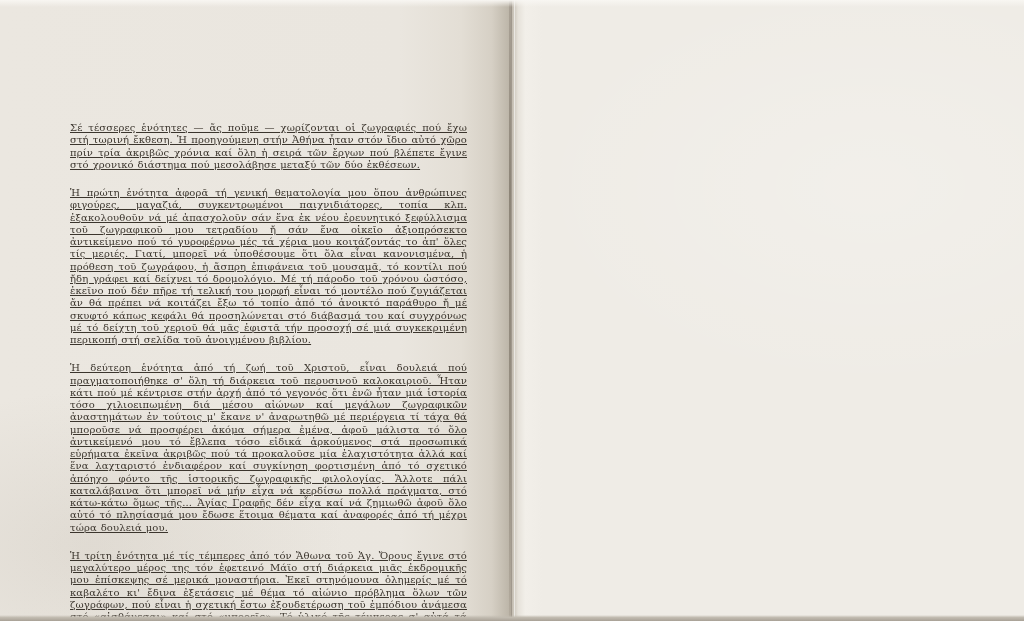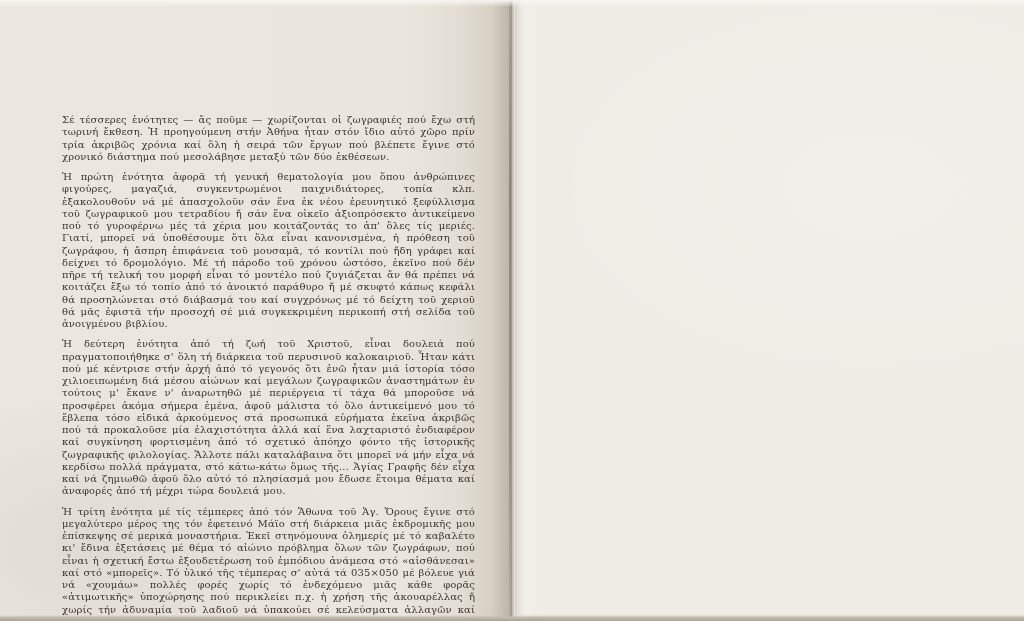--- a/index.html
+++ b/index.html
@@ -72,23 +72,24 @@
   .text-block {
     position: absolute;
     color: #3b352d;
     font-size: 10px;
     line-height: 12.25px;
     text-align: justify;
     letter-spacing: 0.12px;
     word-spacing: 0.6px;
   }
   .text-block p {
-    margin: 8px;
+    margin: 16px;
     padding: 0;
     text-indent: 0;
+    text-decoration: underline;
   }
   .tb-left  { left: 54px;  top: 106px; width: 429px; }
 </style>
 </head>
 <body>
 
 <div class="scan">
 
   <div class="page-left">
     <div class="text-block tb-left">

